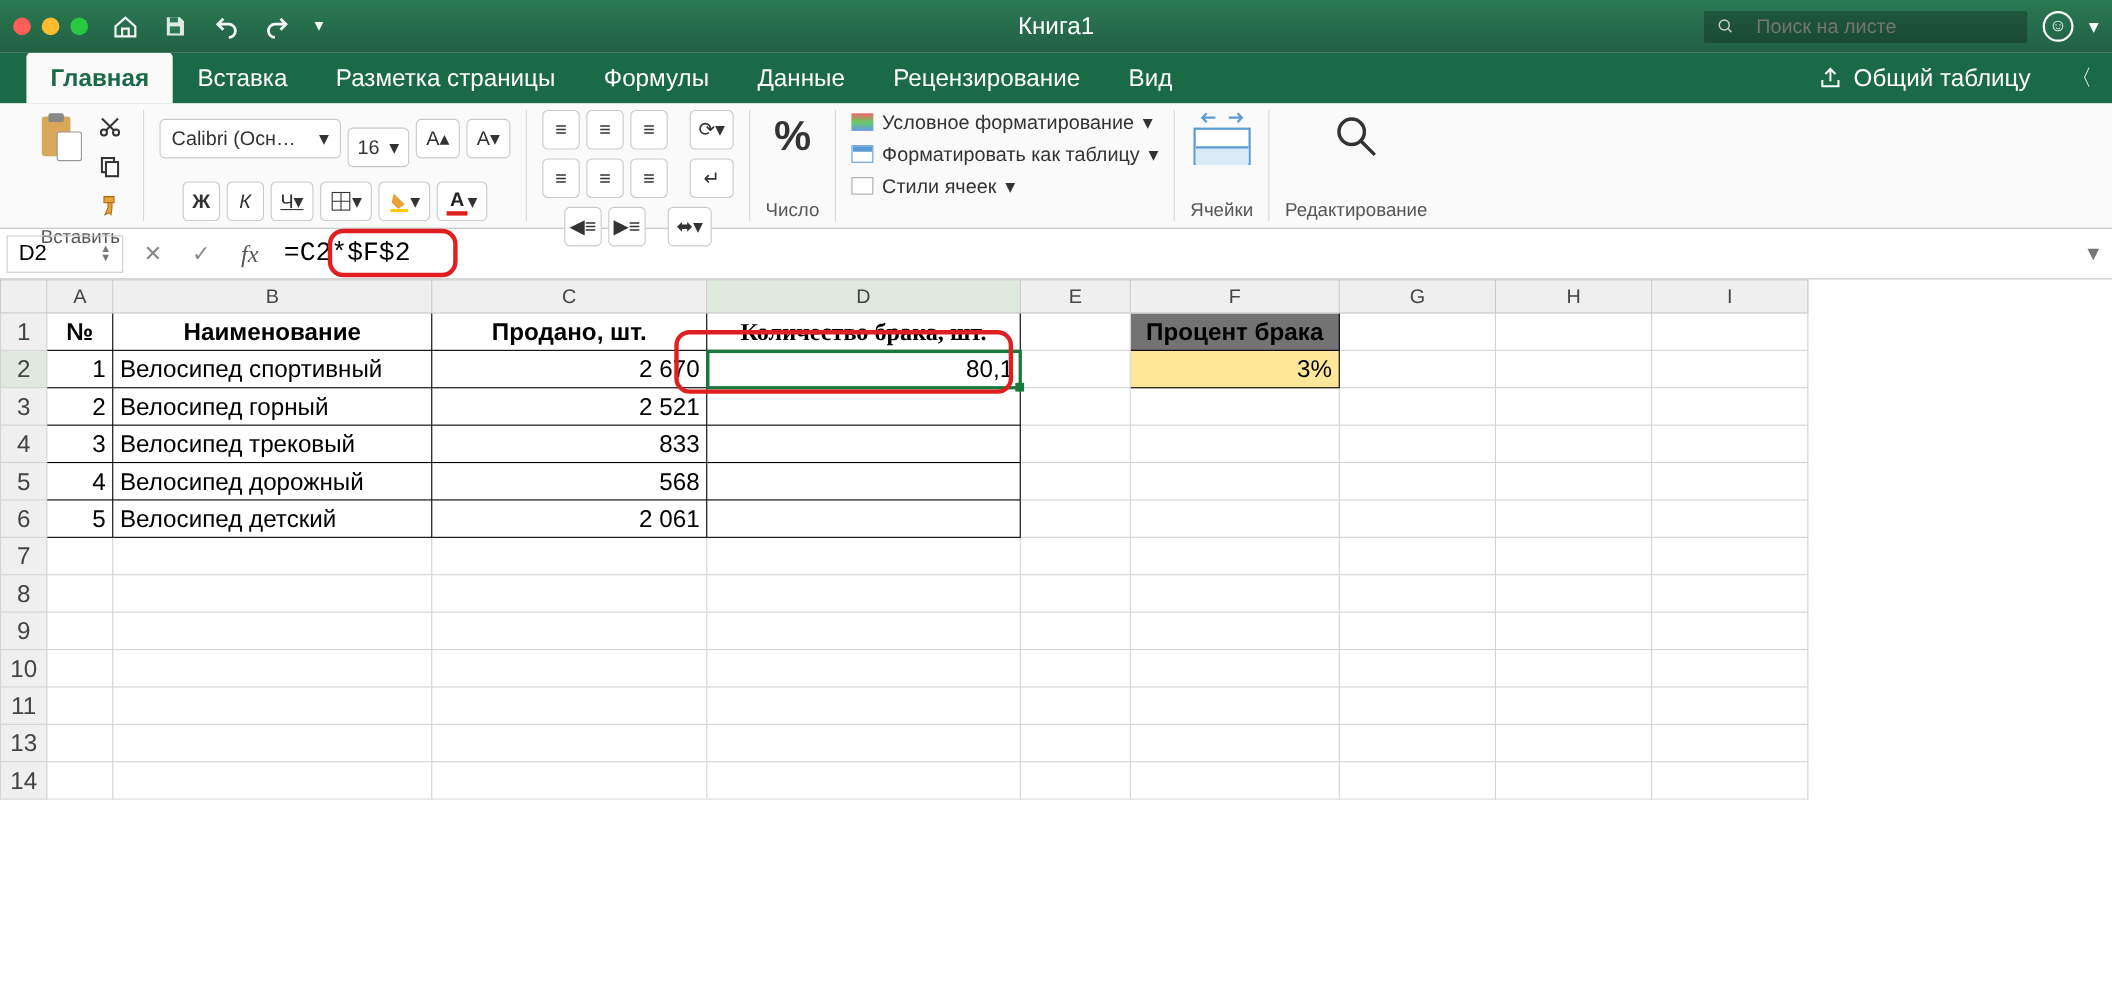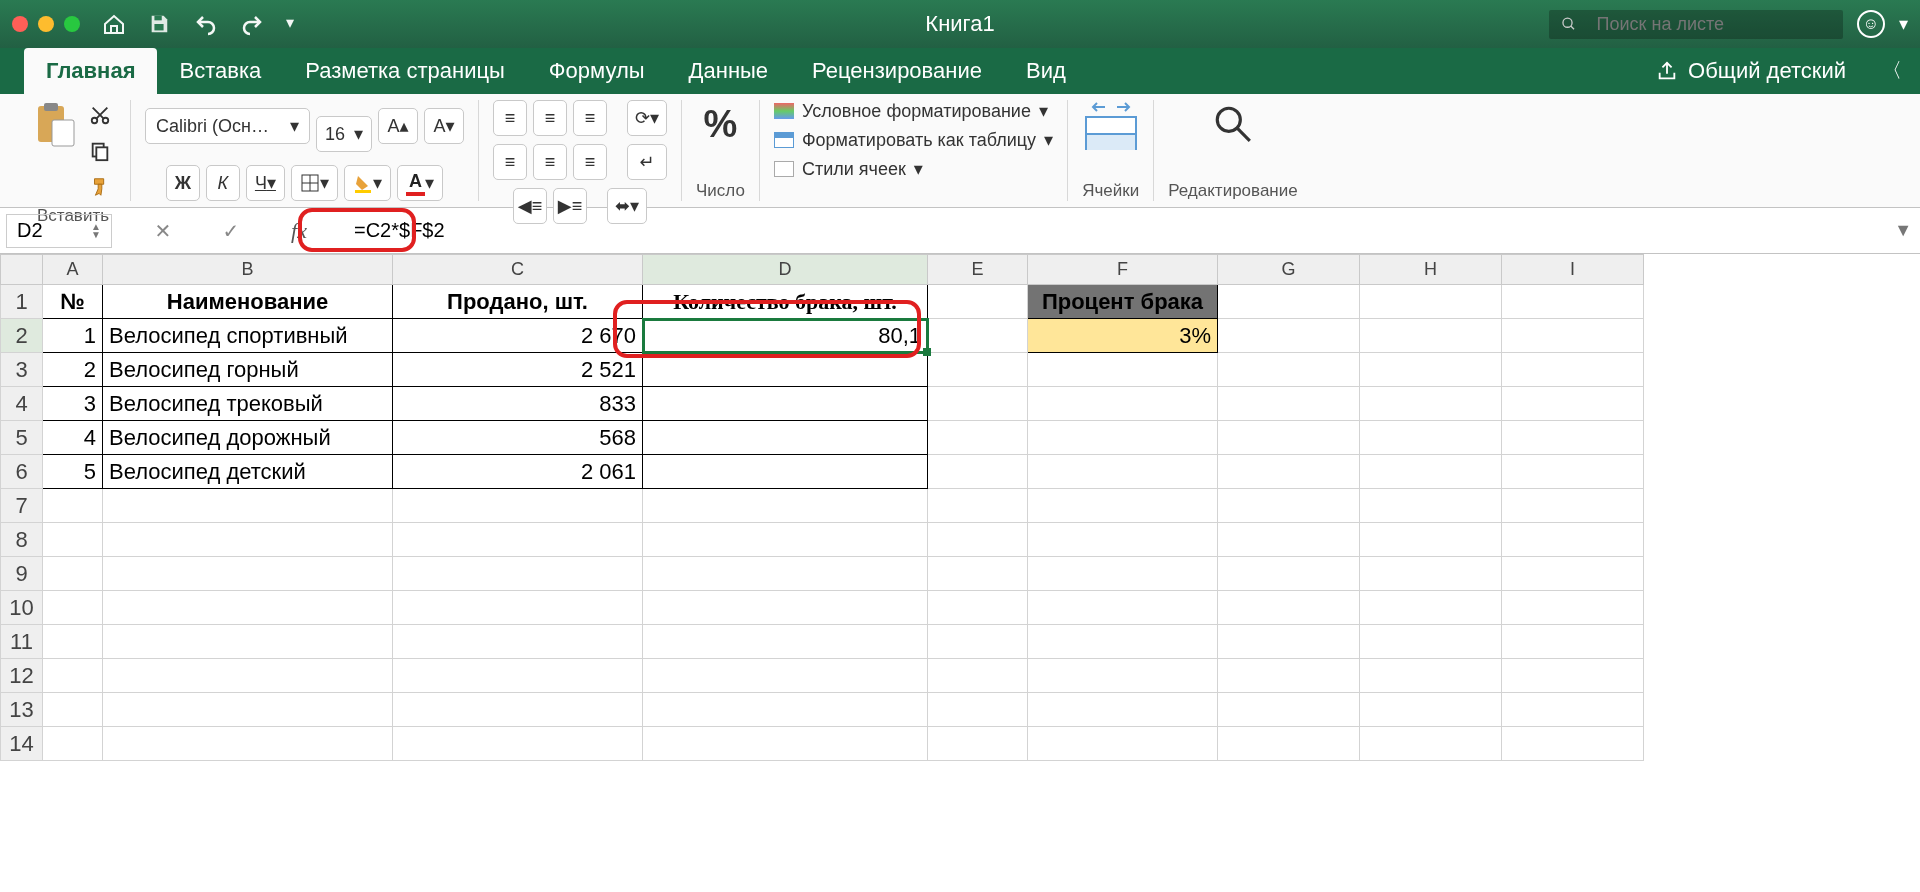--- a/index.html
+++ b/index.html
@@ -40,26 +40,26 @@
 .side-ico { width: 32px; height: 30px; display: flex; align-items: center; justify-content: center; border-radius: 4px; font-size: 20px; }
 .font-sel { width: 165px; justify-content: space-between; padding: 0 10px; }
 .size-sel { width: 56px; justify-content: space-between; padding: 0 8px; margin-top: 16px; }
 .styles-col { display: flex; flex-direction: column; gap: 7px; font-size: 18px; color: #333; }
 .styles-col .line { display: flex; align-items: center; gap: 8px; cursor: pointer; }
 .styles-col .mini { width: 20px; height: 16px; }
 .cells-big { width: 52px; height: 34px; background: #fff; border: 2px solid #5b9bd5; display: inline-block; position: relative; }
 .cells-big::before { content:""; position:absolute; left:0; right:0; top:50%; height:50%; background:#dbeaf7; border-top:2px solid #5b9bd5; }
 
 
-.fbar { height: 46px; border-bottom: 1px solid #c3c3c3; display: flex; align-items: center; padding-left: 6px; position: relative; gap: 24px; }
+.fbar { height: 46px; border-bottom: 1px solid #c3c3c3; display: flex; align-items: center; padding-left: 6px; position: relative; }
 .namebox { width:106px; height:34px; border:1px solid #ccc; display:flex; align-items:center; padding:0 10px; font-size:20px; }
 .namebox .spin { margin-left:auto; display:flex; flex-direction:column; font-size:10px; color:#777; line-height:8px; }
 .fb-ico { width:34px; height:34px; display:flex; align-items:center; justify-content:center; color:#888; font-size:20px; margin-left:10px; cursor:pointer; }
 .fx { font-style: italic; font-family: "Times New Roman", serif; color:#555; font-size: 22px; }
-.formula-text { font-size:20px; margin-left:14px; }
+.formula-text { font-size:24px; margin-left:14px;font-family:Liberation Mono, monospace; }
 .formula-box { position:absolute; border:4px solid #e02020; border-radius:14px; }
 .fbar .formula-box { left: 298px; top: 0px; width: 118px; height: 44px; }
 .fbar .expand { margin-left:auto; margin-right:8px; color:#777; }
 
 
 .sheet-wrap { position: relative; }
 .sheet { border-collapse: collapse; table-layout: fixed; }
 .sheet th { background:#efefef; border:1px solid #c9c9c9; font-weight:400; color:#444; font-size:18px; height:30px; }
 .sheet th.sel { background:#dfeade; }
 .sheet td { border:1px solid #d3d3d3; height:34px; padding:2px 6px; font-size:22px; vertical-align:middle; }
@@ -134,21 +134,21 @@
   <div class="tab">Формулы</div>
   <div class="tab">Данные</div>
   <div class="tab">Рецензирование</div>
   <div class="tab">Вид</div>
   <div class="share">
     <svg viewBox="0 0 24 24" width="22" height="22" fill="none" stroke="#fff" stroke-width="2">
         <path d="M4 14v6h16v-6"></path>
         <path d="M12 3v12"></path>
         <path d="m7 8 5-5 5 5"></path>
       </svg>
-    <span>Общий детский</span>
+    <span>Общий таблицу</span>
   </div>
   <div class="chev">〈</div>
 </div>
 
 <div class="ribbon">
   <div class="group">
     <div class="paste-group">
       <div class="big-ico">
         <svg viewBox="0 0 48 48" width="48" height="48">
             <rect x="8" y="6" width="26" height="36" rx="3" fill="#d8a757"></rect>
@@ -438,32 +438,20 @@
           <td></td>
           <td></td>
           <td></td>
           <td></td>
           <td></td>
           <td></td>
           <td></td>
           <td></td>
         </tr>
         <tr>
-          <td class="rh">12</td>
-          <td></td>
-          <td></td>
-          <td></td>
-          <td></td>
-          <td></td>
-          <td></td>
-          <td></td>
-          <td></td>
-          <td></td>
-        </tr>
-        <tr>
           <td class="rh">13</td>
           <td></td>
           <td></td>
           <td></td>
           <td></td>
           <td></td>
           <td></td>
           <td></td>
           <td></td>
           <td></td>

